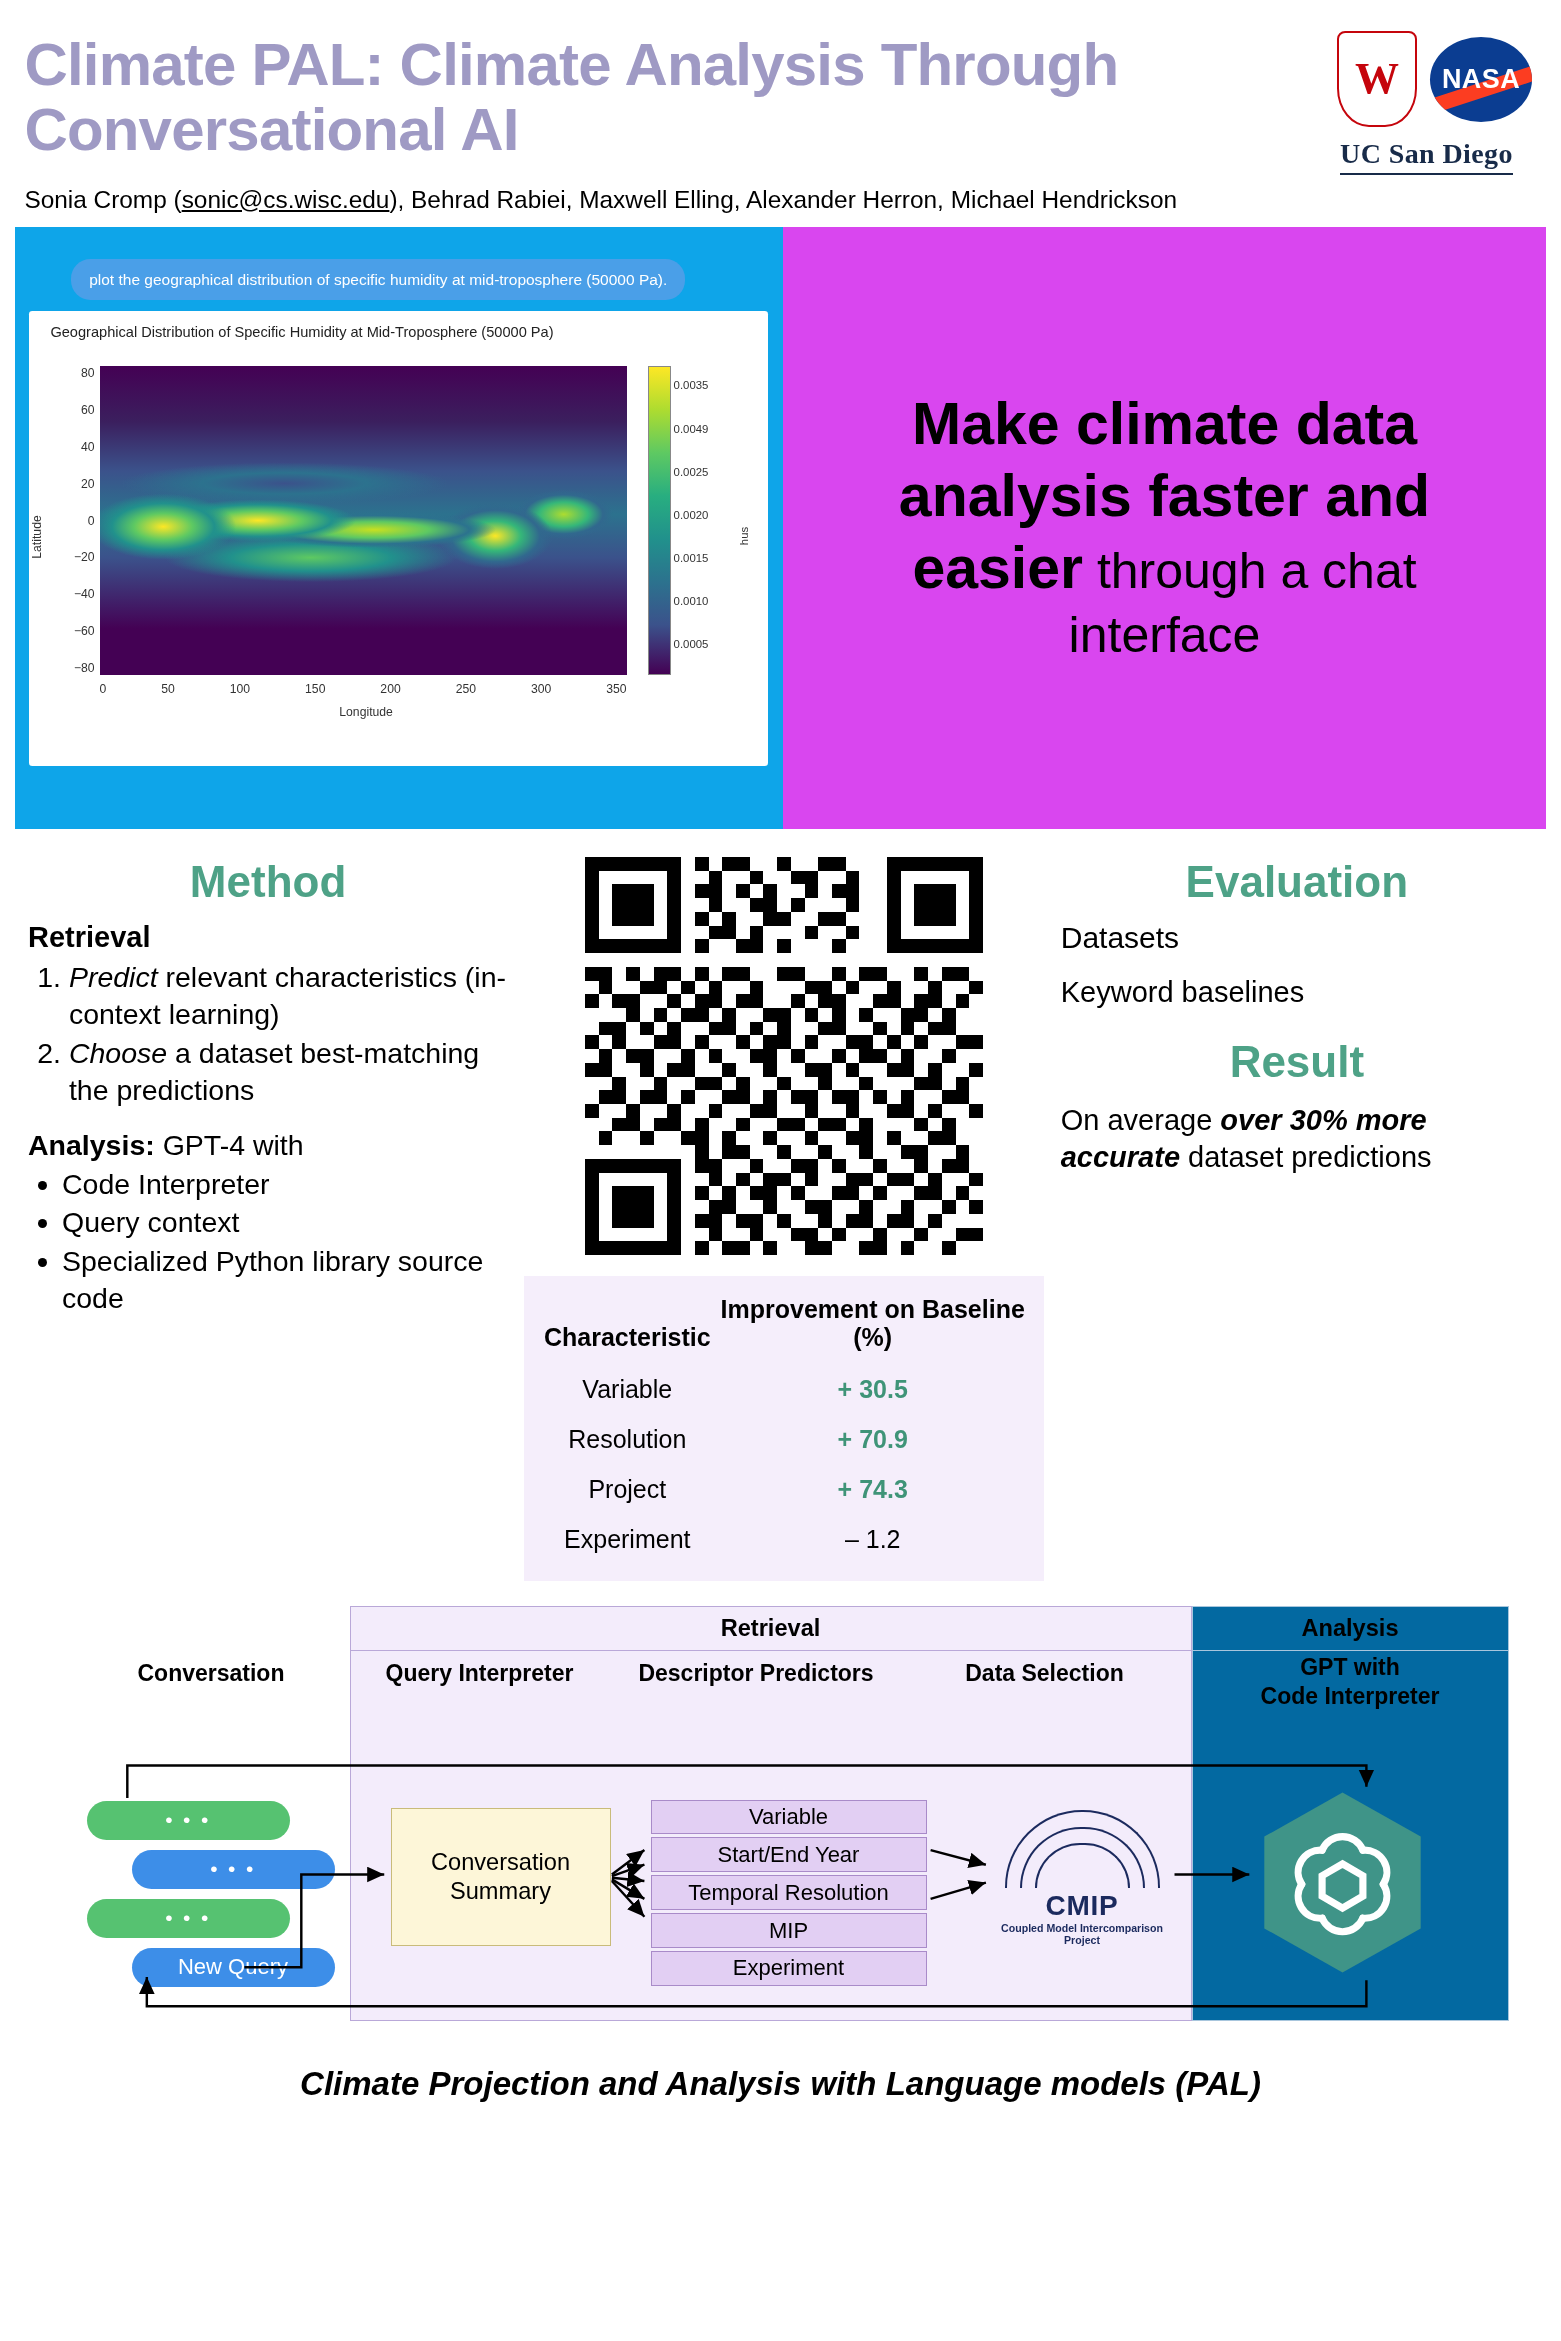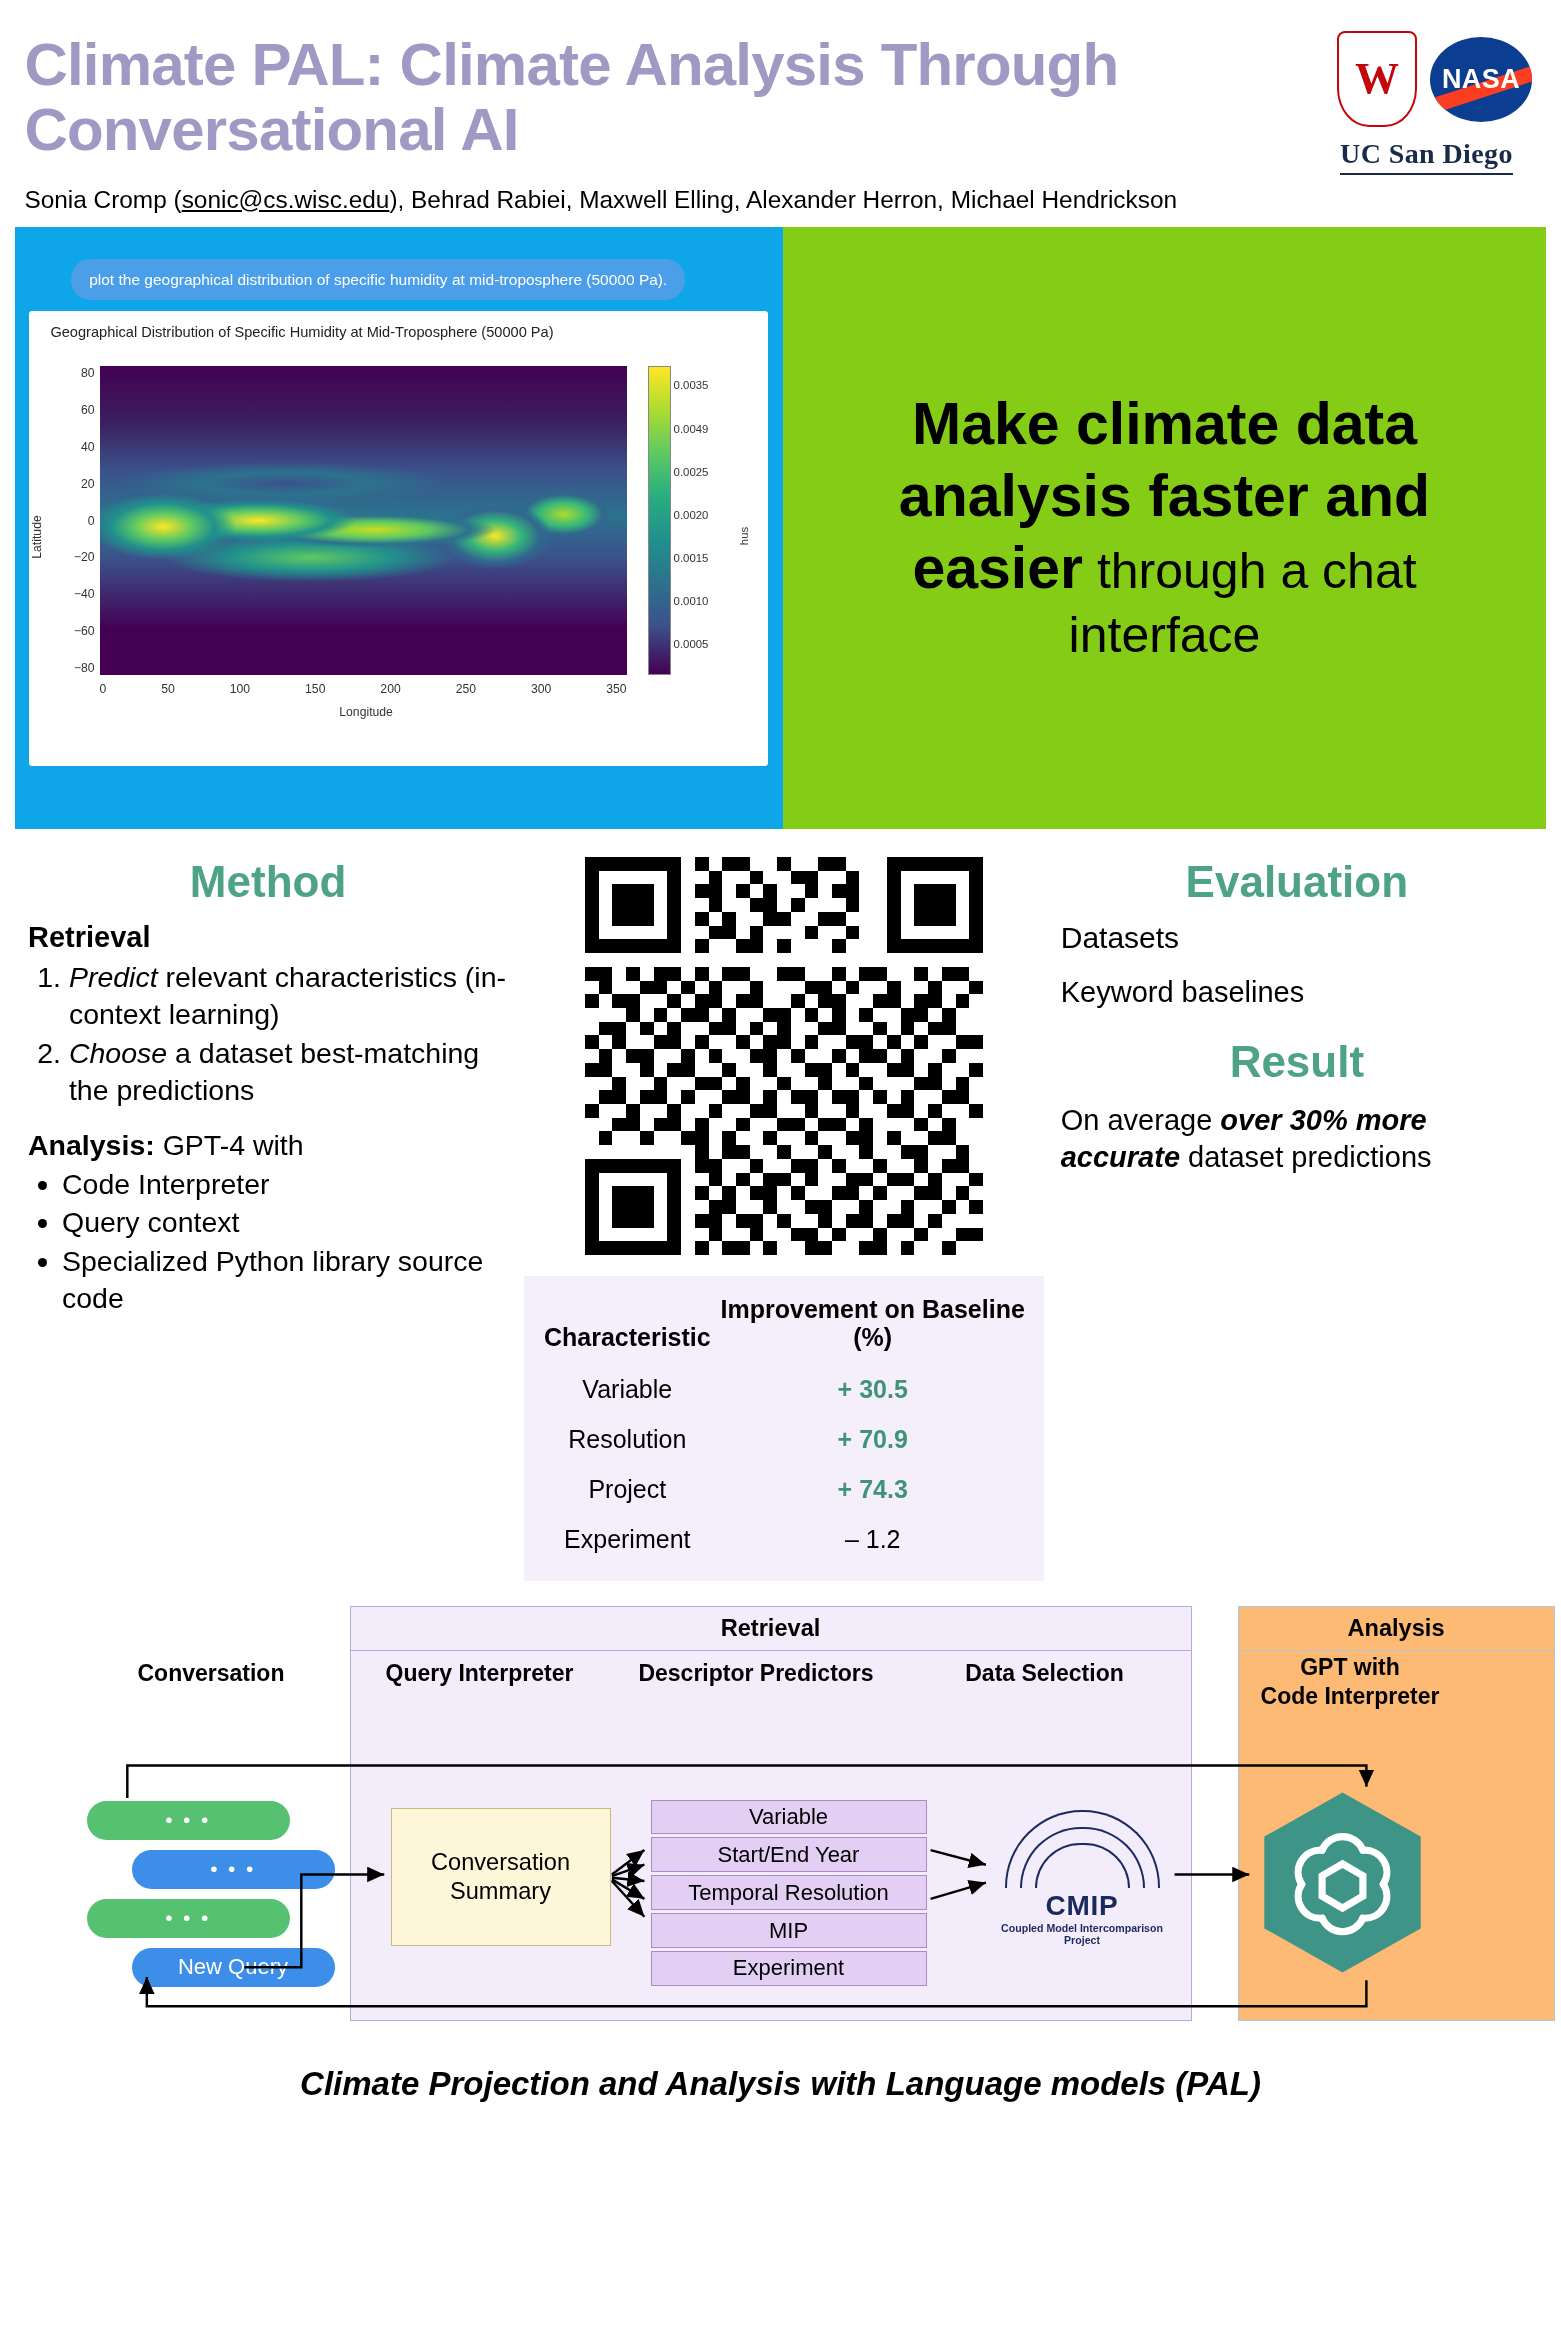--- a/index.html
+++ b/index.html
@@ -245,21 +245,21 @@
     left: 59px;
     right: 124px;
     bottom: 9.8px;
     text-align: center;
     font-size: 12.2px;
     color: #333;
   }
 
   .tagline {
     flex: 1;
-    background: #84cc16;
+    background: #d946ef;
     display: flex;
     align-items: center;
     justify-content: center;
     text-align: center;
     padding: 16.3px 31px;
     box-sizing: border-box;
   }
   .tagline-text {
     font-size: 50px;
     line-height: 1.22;
@@ -375,24 +375,23 @@
     left: 317px; top: 0;
     width: 842px; height: 415px;
     background: #f3ecfb;
     border: 0.8px solid #b9a8d8;
     box-sizing: border-box;
   }
   .d-analysis {
     position: absolute;
     left: 1159px; top: 0;
     width: 317px; height: 415px;
-    background: #fdba74;
+    background: #0369a1;
     border: 0.8px solid #a8c6dd;
     box-sizing: border-box;
-    margin-left: 46px;
   }
   .d-banner {
     text-align: center;
     font-size: 23.6px;
     font-weight: bold;
     padding: 8.1px 0;
     border-bottom: 0.8px solid #b9a8d8;
   }
   .d-analysis .d-banner { border-bottom: 0.8px solid #a8c6dd; }
   .d-colhead {

